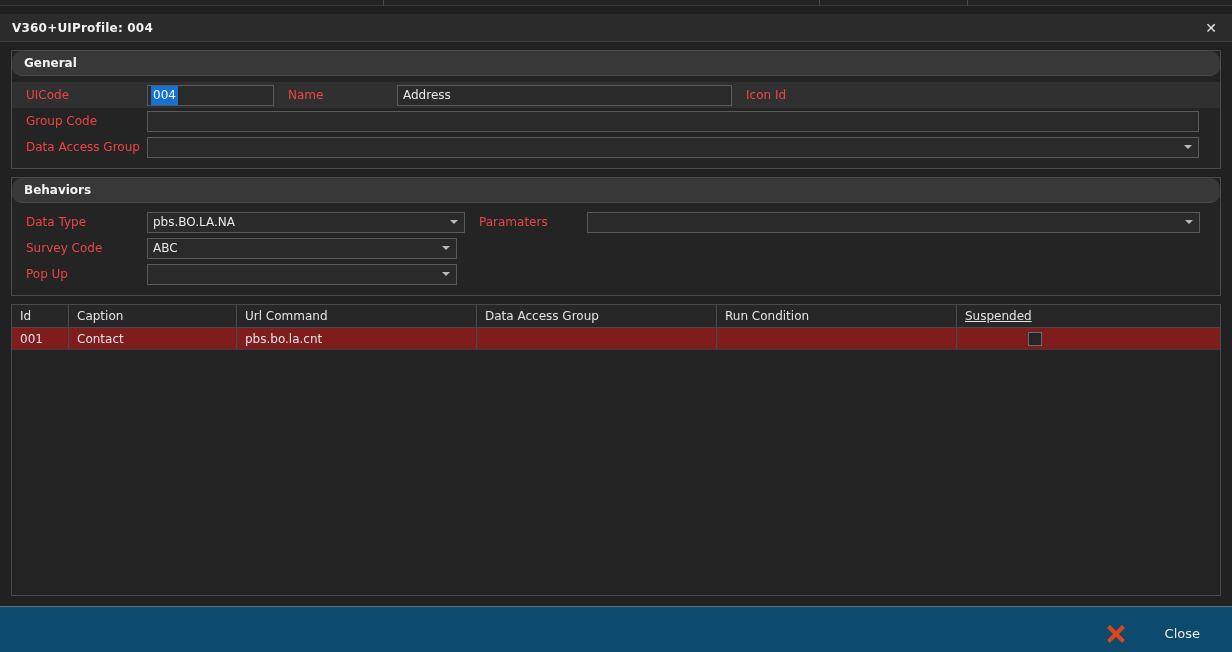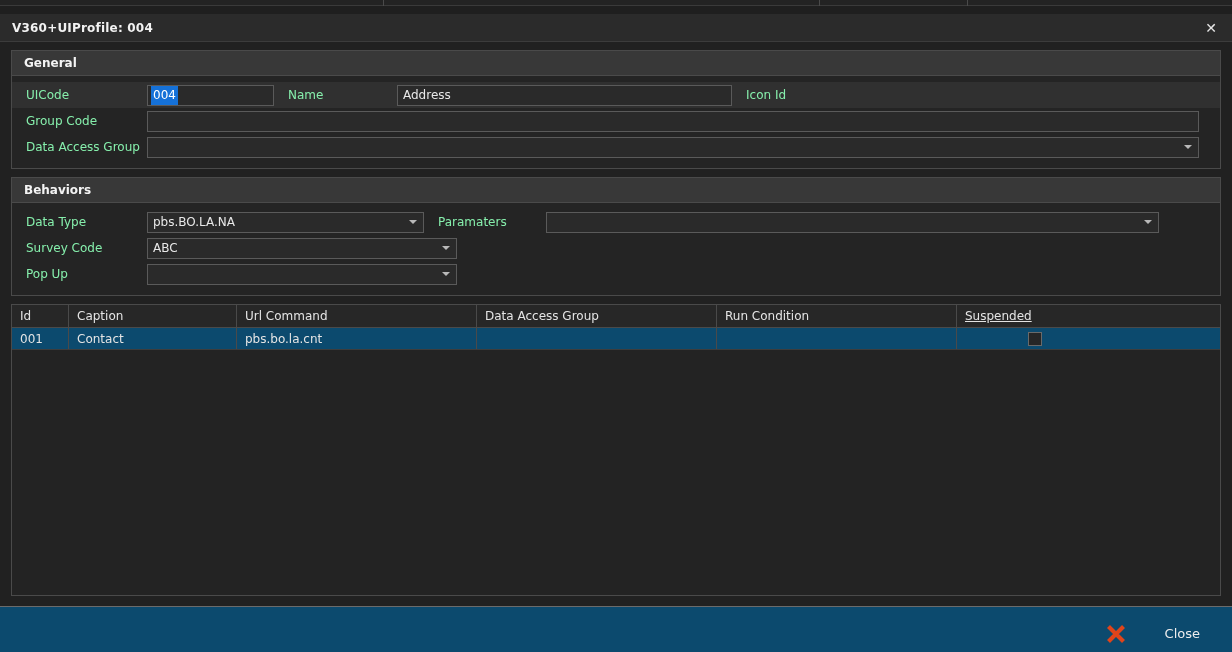--- a/index.html
+++ b/index.html
@@ -81,33 +81,34 @@
   .panel-head {
     height: 25px;
     background: #383838;
     border-bottom: 1px solid #4a4a4a;
     display: flex;
     align-items: center;
     padding-left: 12px;
     font-weight: bold;
     font-size: 12px;
     color: #f4f4f4;
+    border-radius: 10px;
   }
   .panel-body { padding: 6px 0 8px 0; }
 
   .frow {
     display: flex;
     align-items: center;
     height: 26px;
     padding: 0 10px 0 0;
   }
   .frow.focused { background: #303030; }
 
   .lbl {
-    color: #86efac;
+    color: #ef4444;
     font-size: 12px;
     padding-left: 14px;
     flex: none;
     white-space: nowrap;
   }
   .lbl.w135 { width: 135px; }
 
   
   .tinput {
     height: 21px;
@@ -186,21 +187,21 @@
     align-items: center;
     padding-left: 8px;
     color: #e4e4e4;
     font-size: 12px;
     overflow: hidden;
     white-space: nowrap;
   }
   .grid-row {
     display: flex;
     height: 22px;
-    background: #0c4a6e;
+    background: #7f1d1d;
     border-bottom: 1px solid #3d3d3d;
     flex: none;
   }
   .grid-row .cell {
     border-right: 1px solid #4a4a4a;
     display: flex;
     align-items: center;
     padding-left: 8px;
     color: #e4e4e4;
     font-size: 12px;
@@ -306,21 +307,21 @@
 
       </div>
     </div>
 
     <div class="panel">
       <div class="panel-head">Behaviors</div>
       <div class="panel-body">
 
         <div class="frow">
           <span class="lbl w135">Data Type</span>
-          <div class="combo" style="width:277px">
+          <div class="combo" style="width:318px">
             <span>pbs.BO.LA.NA</span>
             <span class="caret"></span>
           </div>
           <span class="lbl" style="width:122px;padding-left:14px">Paramaters</span>
           <div class="combo" style="width:613px">
             <span></span>
             <span class="caret"></span>
           </div>
         </div>
 

